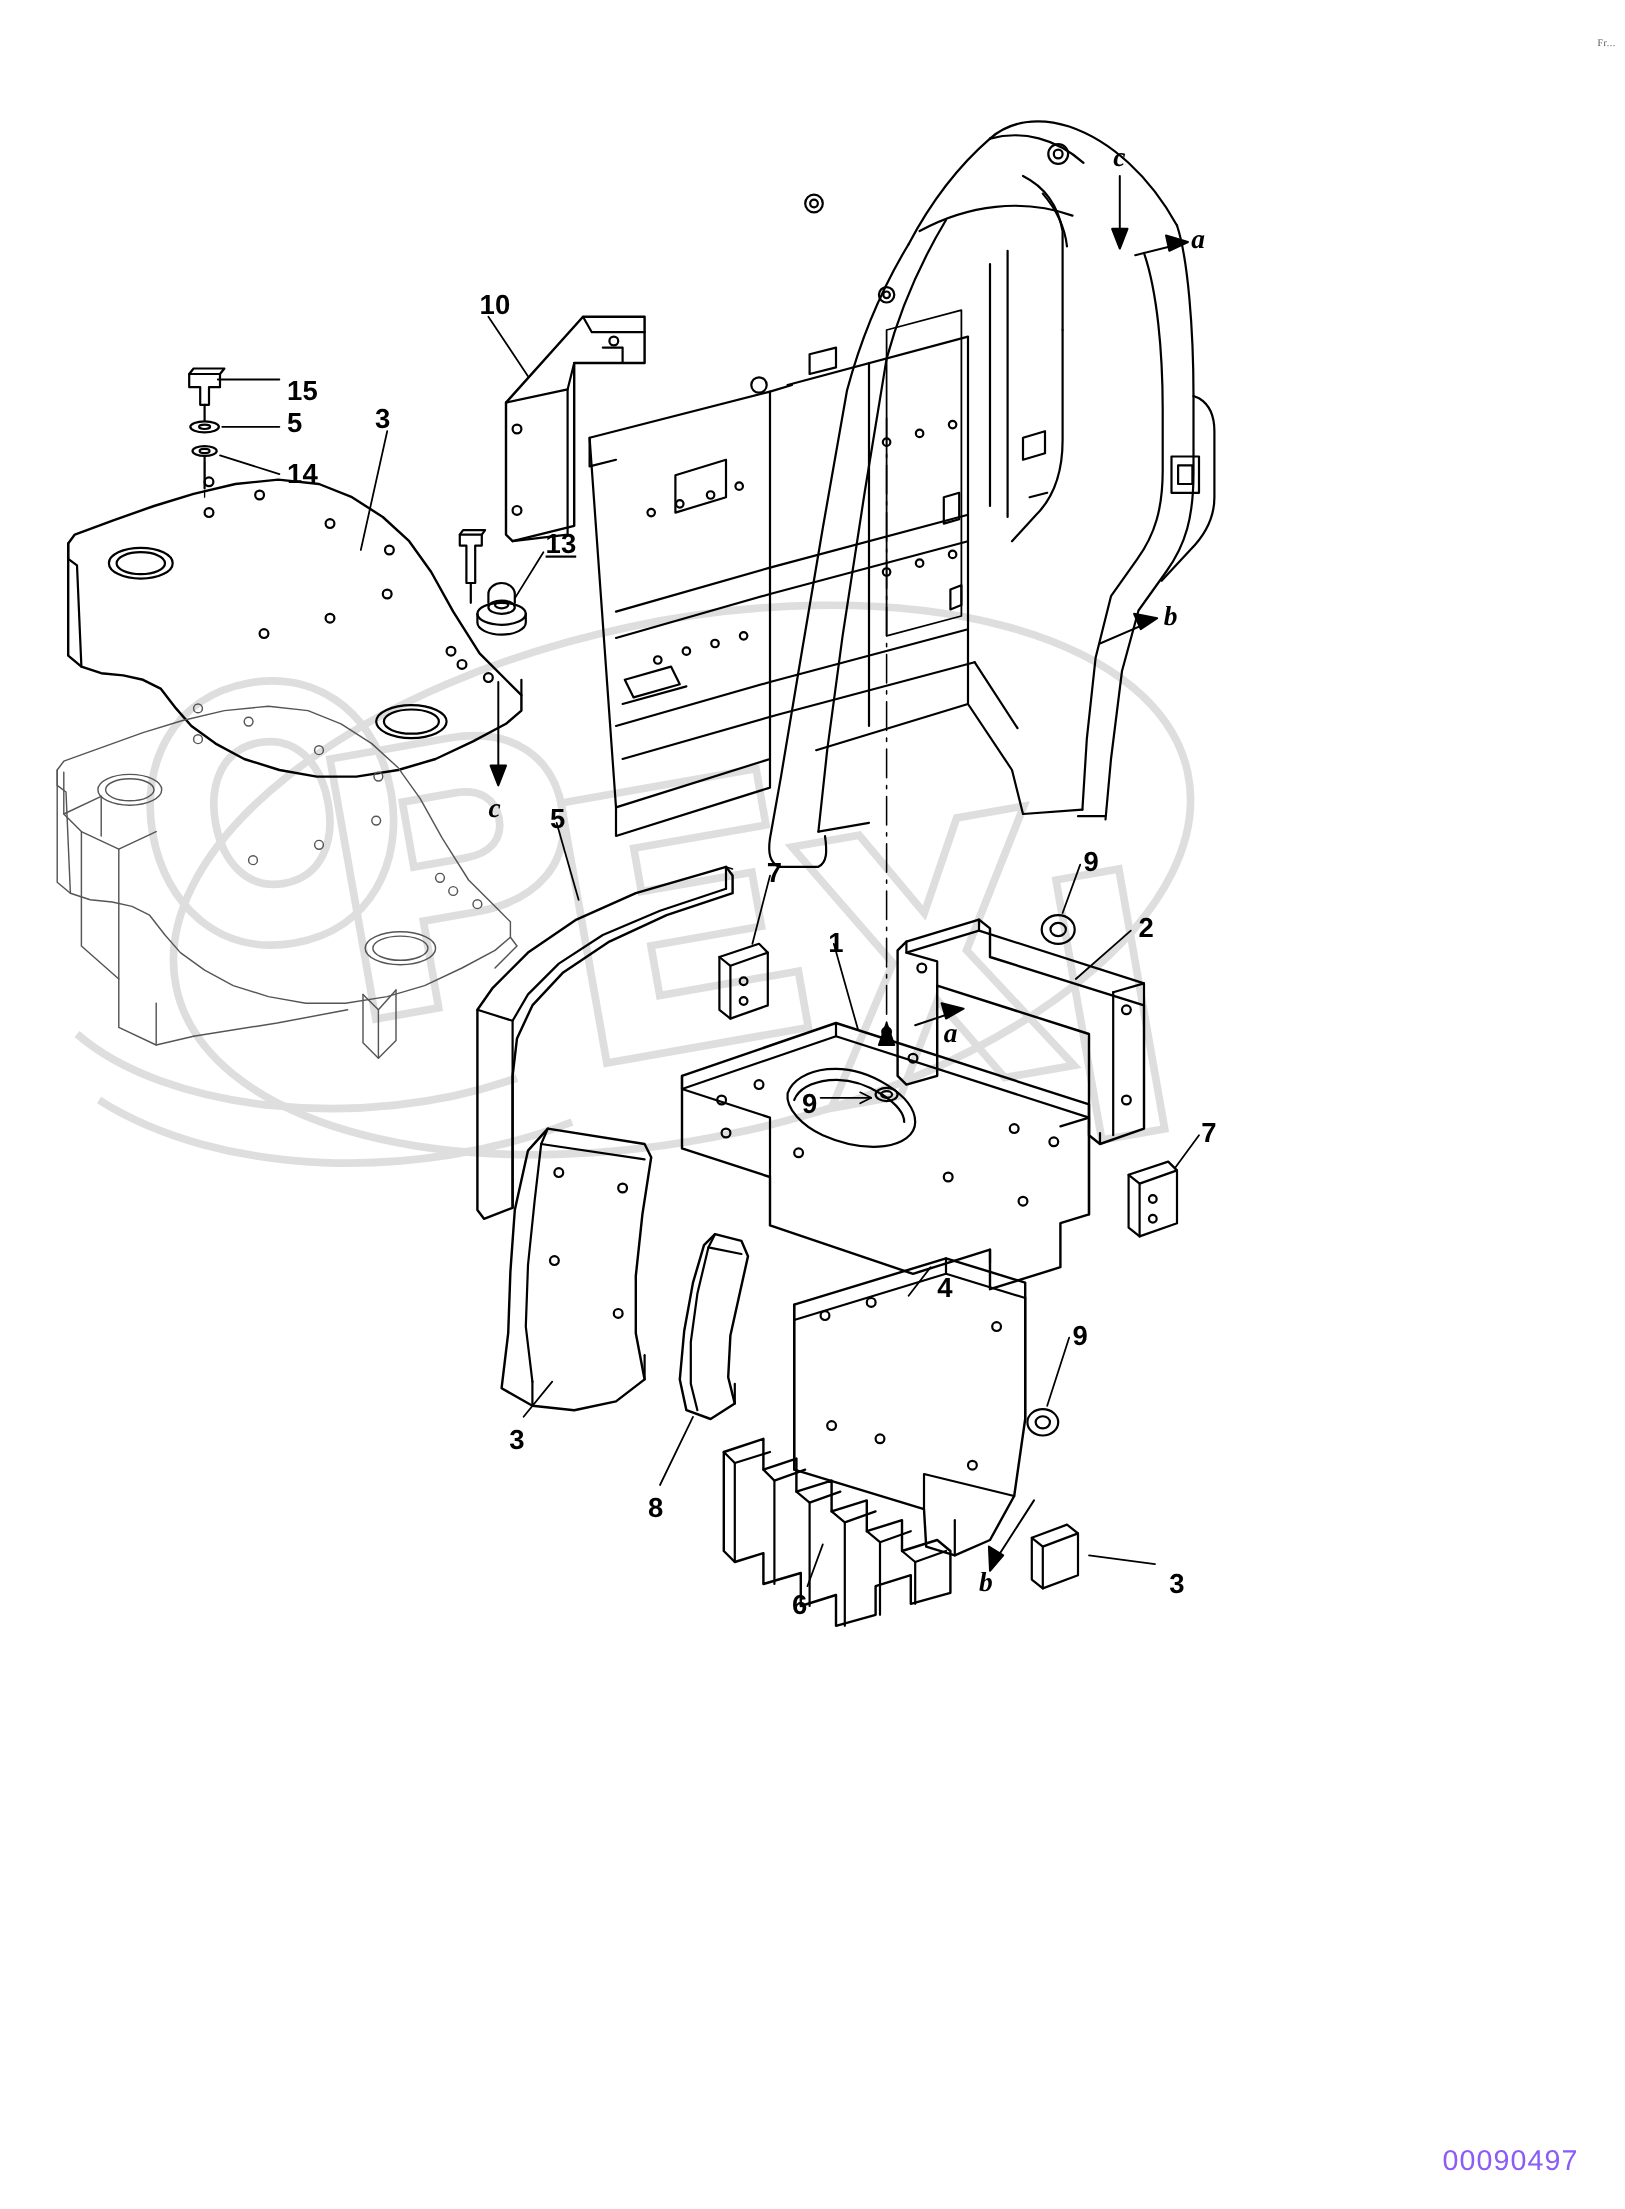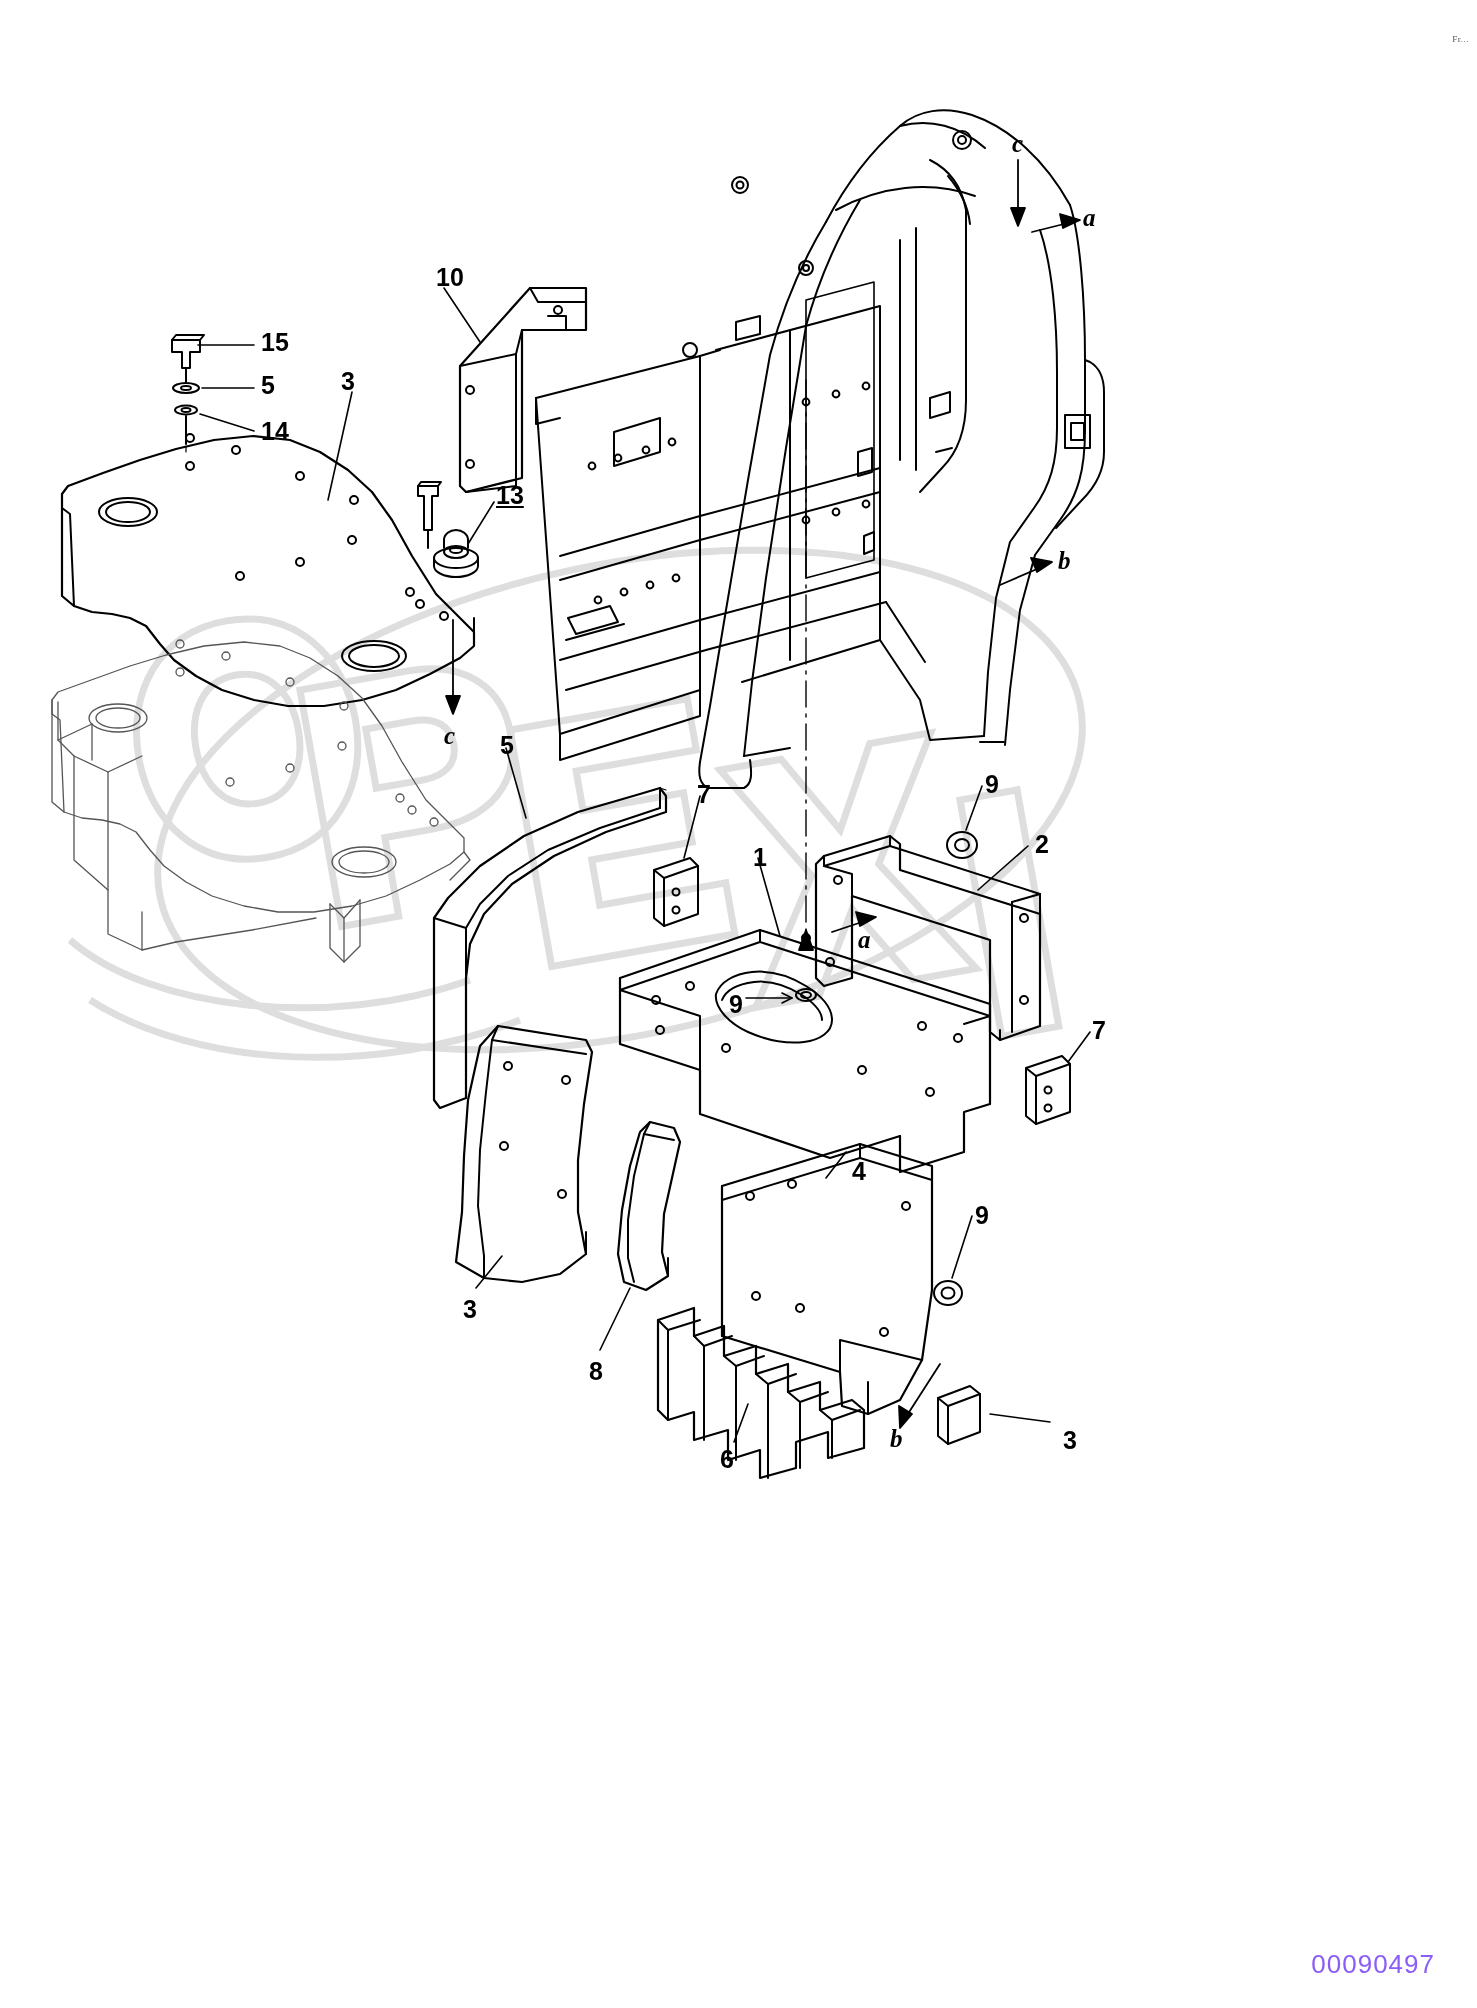--- a/index.html
+++ b/index.html
@@ -503,21 +503,21 @@
     <div class="label" style="left:1092px; top:1018px;">7</div>
     <div class="label" style="left:589px; top:1359px;">8</div>
     <div class="label" style="left:985px; top:772px;">9</div>
     <div class="label" style="left:729px; top:992px;">9</div>
     <div class="label" style="left:975px; top:1203px;">9</div>
     <div class="label" style="left:424px; top:265px;margin-left:12px;">10</div>
     <div class="label" style="left:1063px; top:1428px;">3</div>
     <div class="label" style="left:341px; top:369px;">3</div>
     <div class="label" style="left:496px; top:483px;text-decoration:underline;">13</div>
     <div class="label" style="left:261px; top:419px;">14</div>
-    <div class="label" style="left:261px; top:330px;text-align:center;">15</div>
+    <div class="label" style="left:261px; top:344px;text-align:center;">15</div>
     <div class="label" style="left:261px; top:373px;">5</div>
 
     <div class="label letter" style="left:1083px; top:205px;">a</div>
     <div class="label letter" style="left:1058px; top:548px;">b</div>
     <div class="label letter" style="left:1012px; top:131px;">c</div>
     <div class="label letter" style="left:444px; top:723px;">c</div>
     <div class="label letter" style="left:858px; top:927px;">a</div>
     <div class="label letter" style="left:890px; top:1426px;">b</div>
   </div>
 

